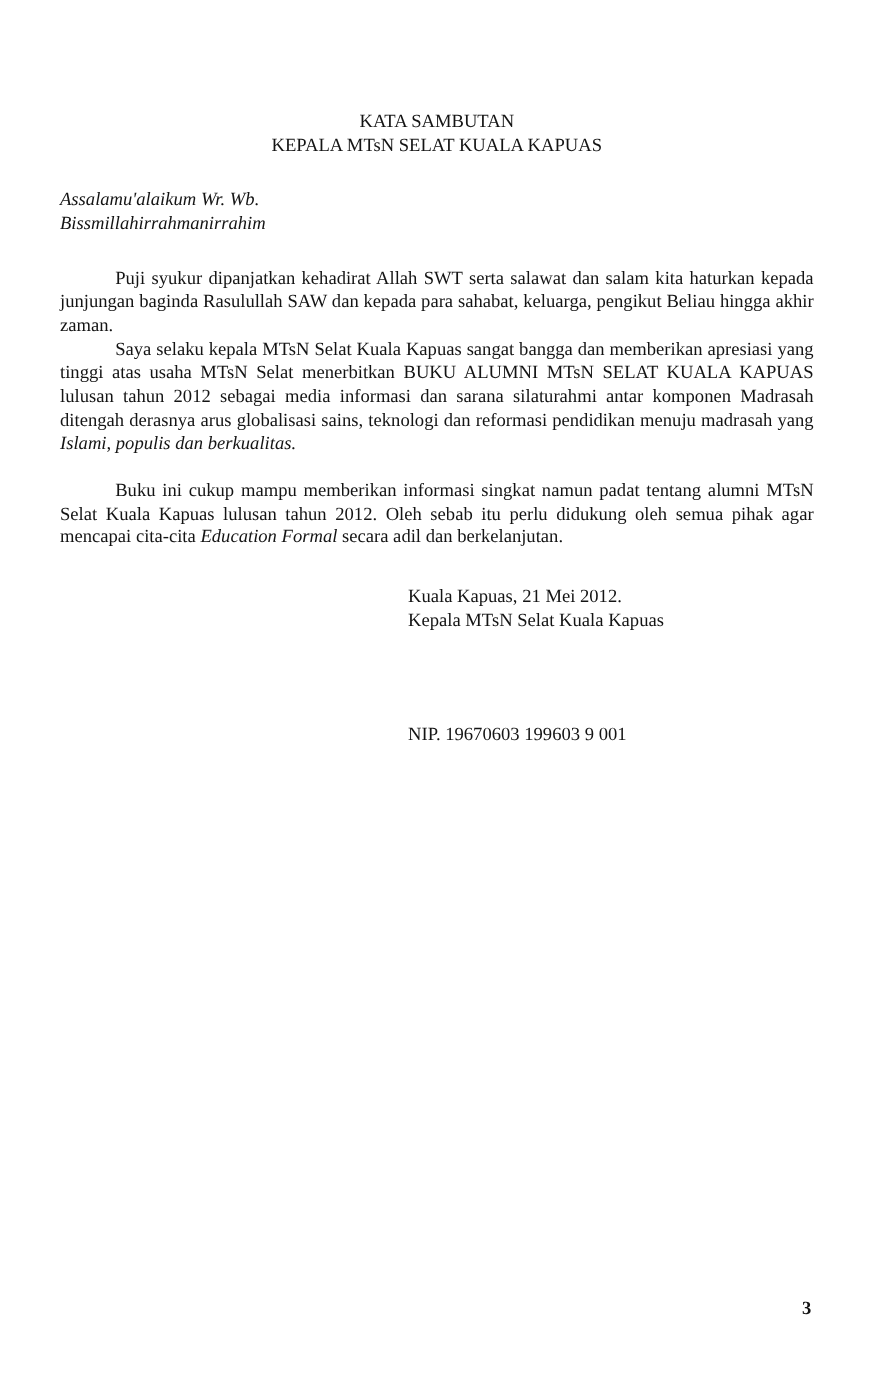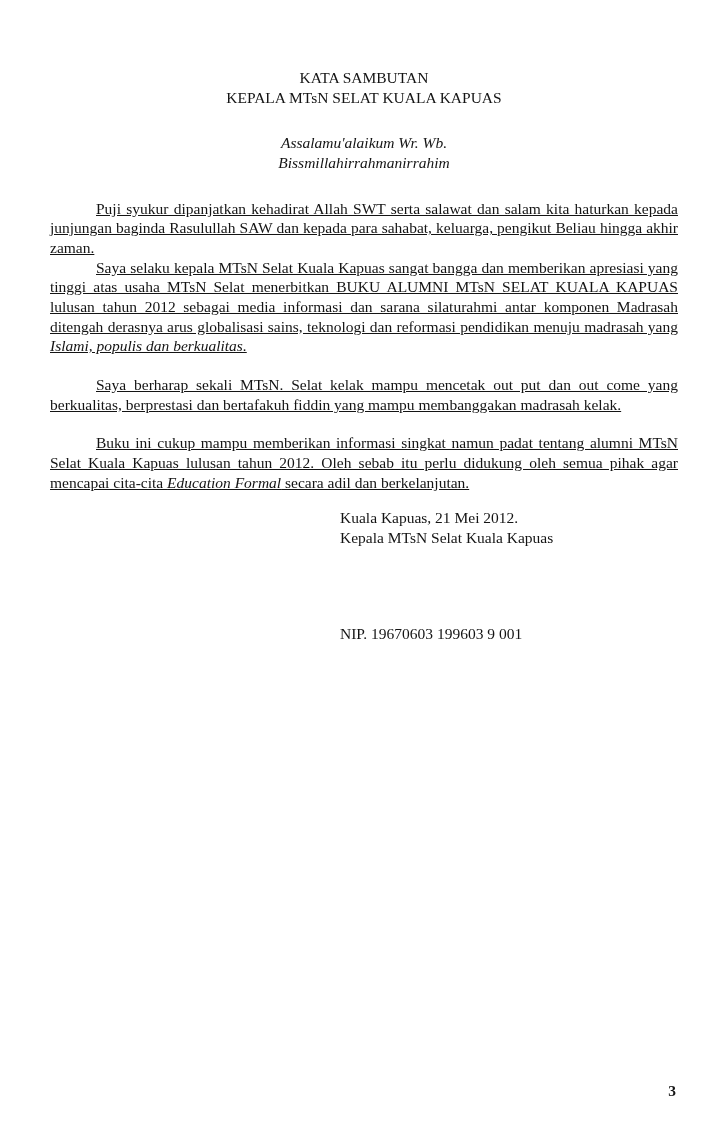--- a/index.html
+++ b/index.html
@@ -6,51 +6,49 @@
     margin: 0;
     padding: 0;
     background: #ffffff;
   }
   .page {
     position: relative;
     width: 728px;
     height: 1145px;
     background: #ffffff;
     box-sizing: border-box;
-    padding: 68px 50px 0 50px;
+    padding: 92px 50px 0 50px;
     font-family: "Liberation Serif", "DejaVu Serif", serif;
     font-size: 15.5px;
     line-height: 1.27;
     color: #141414;
     overflow: hidden;
   }
   .title {
     text-align: center;
     margin-bottom: 26px;
   }
   .greeting {
-    text-align: center;
     margin-bottom: 26px;
   }
   .italic {
     font-style: italic;
   }
   .para {
     margin: 0;
     text-align: justify;
-    text-decoration: underline;
   }
   .indent {
     text-indent: 46px;
   }
   .gap-before {
     margin-top: 19px;
   }
   .signature {
-    margin-top: 16px;
+    margin-top: 30px;
     margin-left: 290px;
     text-align: left;
   }
   .sig-gap {
     height: 76px;
   }
   .page-number {
     position: absolute;
     right: 52px;
     bottom: 44px;
@@ -70,21 +68,20 @@
 
   <div class="greeting">
     <div class="italic">Assalamu'alaikum Wr. Wb.</div>
     <div class="italic">Bissmillahirrahmanirrahim</div>
   </div>
 
   <p class="para indent"><span>Puji syukur dipanjatkan kehadirat Allah SWT serta salawat dan salam kita haturkan kepada junjungan baginda Rasulullah SAW dan kepada para sahabat, keluarga, pengikut Beliau hingga akhir zaman.</span></p>
 
   <p class="para indent"><span>Saya selaku kepala MTsN Selat Kuala Kapuas sangat bangga dan memberikan apresiasi yang tinggi atas usaha MTsN Selat menerbitkan BUKU ALUMNI MTsN SELAT KUALA KAPUAS lulusan tahun 2012 sebagai media informasi dan sarana silaturahmi antar komponen Madrasah ditengah derasnya arus globalisasi sains, teknologi dan reformasi pendidikan menuju madrasah yang </span><span class="italic">Islami, populis dan berkualitas.</span></p>
 
-  <p class="para indent gap-before"><span>Saya berharap sekali MTsN. Selat kelak mampu mencetak out put dan out come yang berkualitas, berprestasi dan bertafakuh fiddin yang mampu membanggakan madrasah kelak.</span></p>
 
   <p class="para indent gap-before"><span>Buku ini cukup mampu memberikan informasi singkat namun padat tentang alumni MTsN Selat Kuala Kapuas lulusan tahun 2012. Oleh sebab itu perlu didukung oleh semua pihak agar mencapai cita-cita </span><span class="italic">Education Formal</span><span> secara adil dan berkelanjutan.</span></p>
 
 
   <div class="signature">
     <div>Kuala Kapuas, 21 Mei 2012.</div>
     <div>Kepala MTsN Selat Kuala Kapuas</div>
     <div class="sig-gap"></div>
     <div>NIP. 19670603 199603 9 001</div>
   </div>

